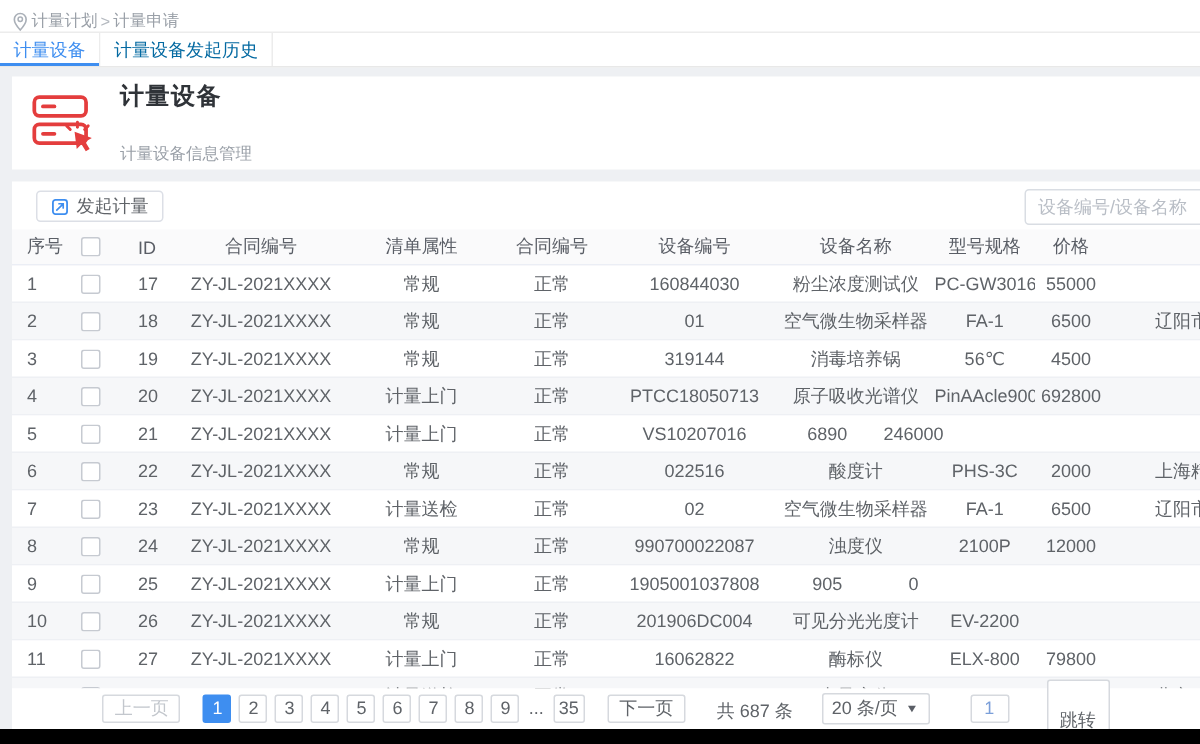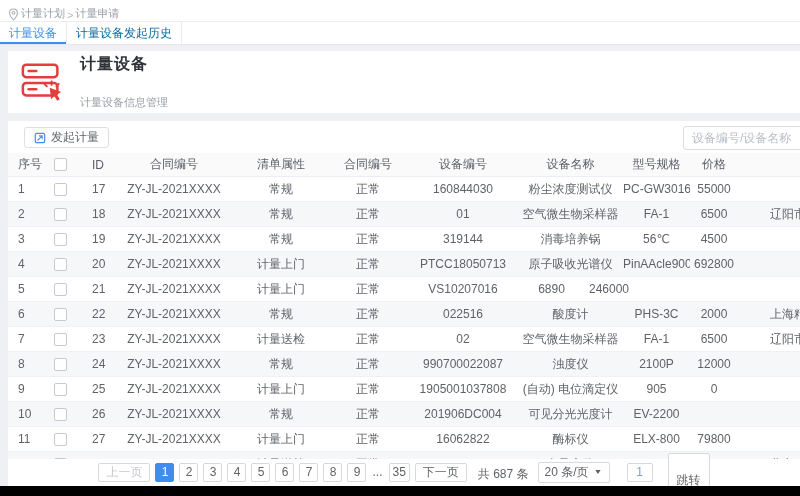--- a/index.html
+++ b/index.html
@@ -80,21 +80,21 @@
   .col-model   { width: 67px;  }
   .col-price   { width: 52px;  text-align: center; padding-right: 4px; }
   .col-vendor  { width: 196px; text-align: left; padding-left: 28px; }
   .checkbox {
     width: 13px; height: 13px; border: 1px solid #c6cad1; border-radius: 2px;
     background: #fff; display: inline-block; cursor: pointer;
   }
   
   .pager {
     position: absolute; left: 0; right: 0; bottom: 0; height: 28px; background: #fff;
-    display: flex; align-items: center; justify-content: center; gap: 5px;
+    display: flex; align-items: center; justify-content: center; gap: 15px;
     font-size: 12px; color: #5f6368; z-index: 3; padding-bottom: 2px;
   }
   .pg-btn, .pg-num {
     min-width: 19px; height: 19px; border: 1px solid #d6d9de; border-radius: 2px;
     background: #fff; display: inline-flex; align-items: center; justify-content: center;
     font-size: 12px; color: #5f6368; cursor: pointer; padding: 0 3px;
     font-family: inherit;
   }
   .pg-btn { padding: 0 7px; }
   .pg-btn.disabled { color: #c3c7cd; cursor: default; }
@@ -310,21 +310,20 @@
         <div class="t-row">
           <div class="cell col-seq">9</div>
           <div class="cell col-check">
             <span class="checkbox"></span>
           </div>
           <div class="cell col-id">25</div>
           <div class="cell col-contract">ZY-JL-2021XXXX</div>
           <div class="cell col-attr">计量上门</div>
           <div class="cell col-status">正常</div>
           <div class="cell col-devno">1905001037808</div>
-          <div class="cell col-devname">(自动) 电位滴定仪</div>
           <div class="cell col-model">905</div>
           <div class="cell col-price">0</div>
           <div class="cell col-vendor"></div>
         </div>
         <div class="t-row">
           <div class="cell col-seq">10</div>
           <div class="cell col-check">
             <span class="checkbox"></span>
           </div>
           <div class="cell col-id">26</div>

